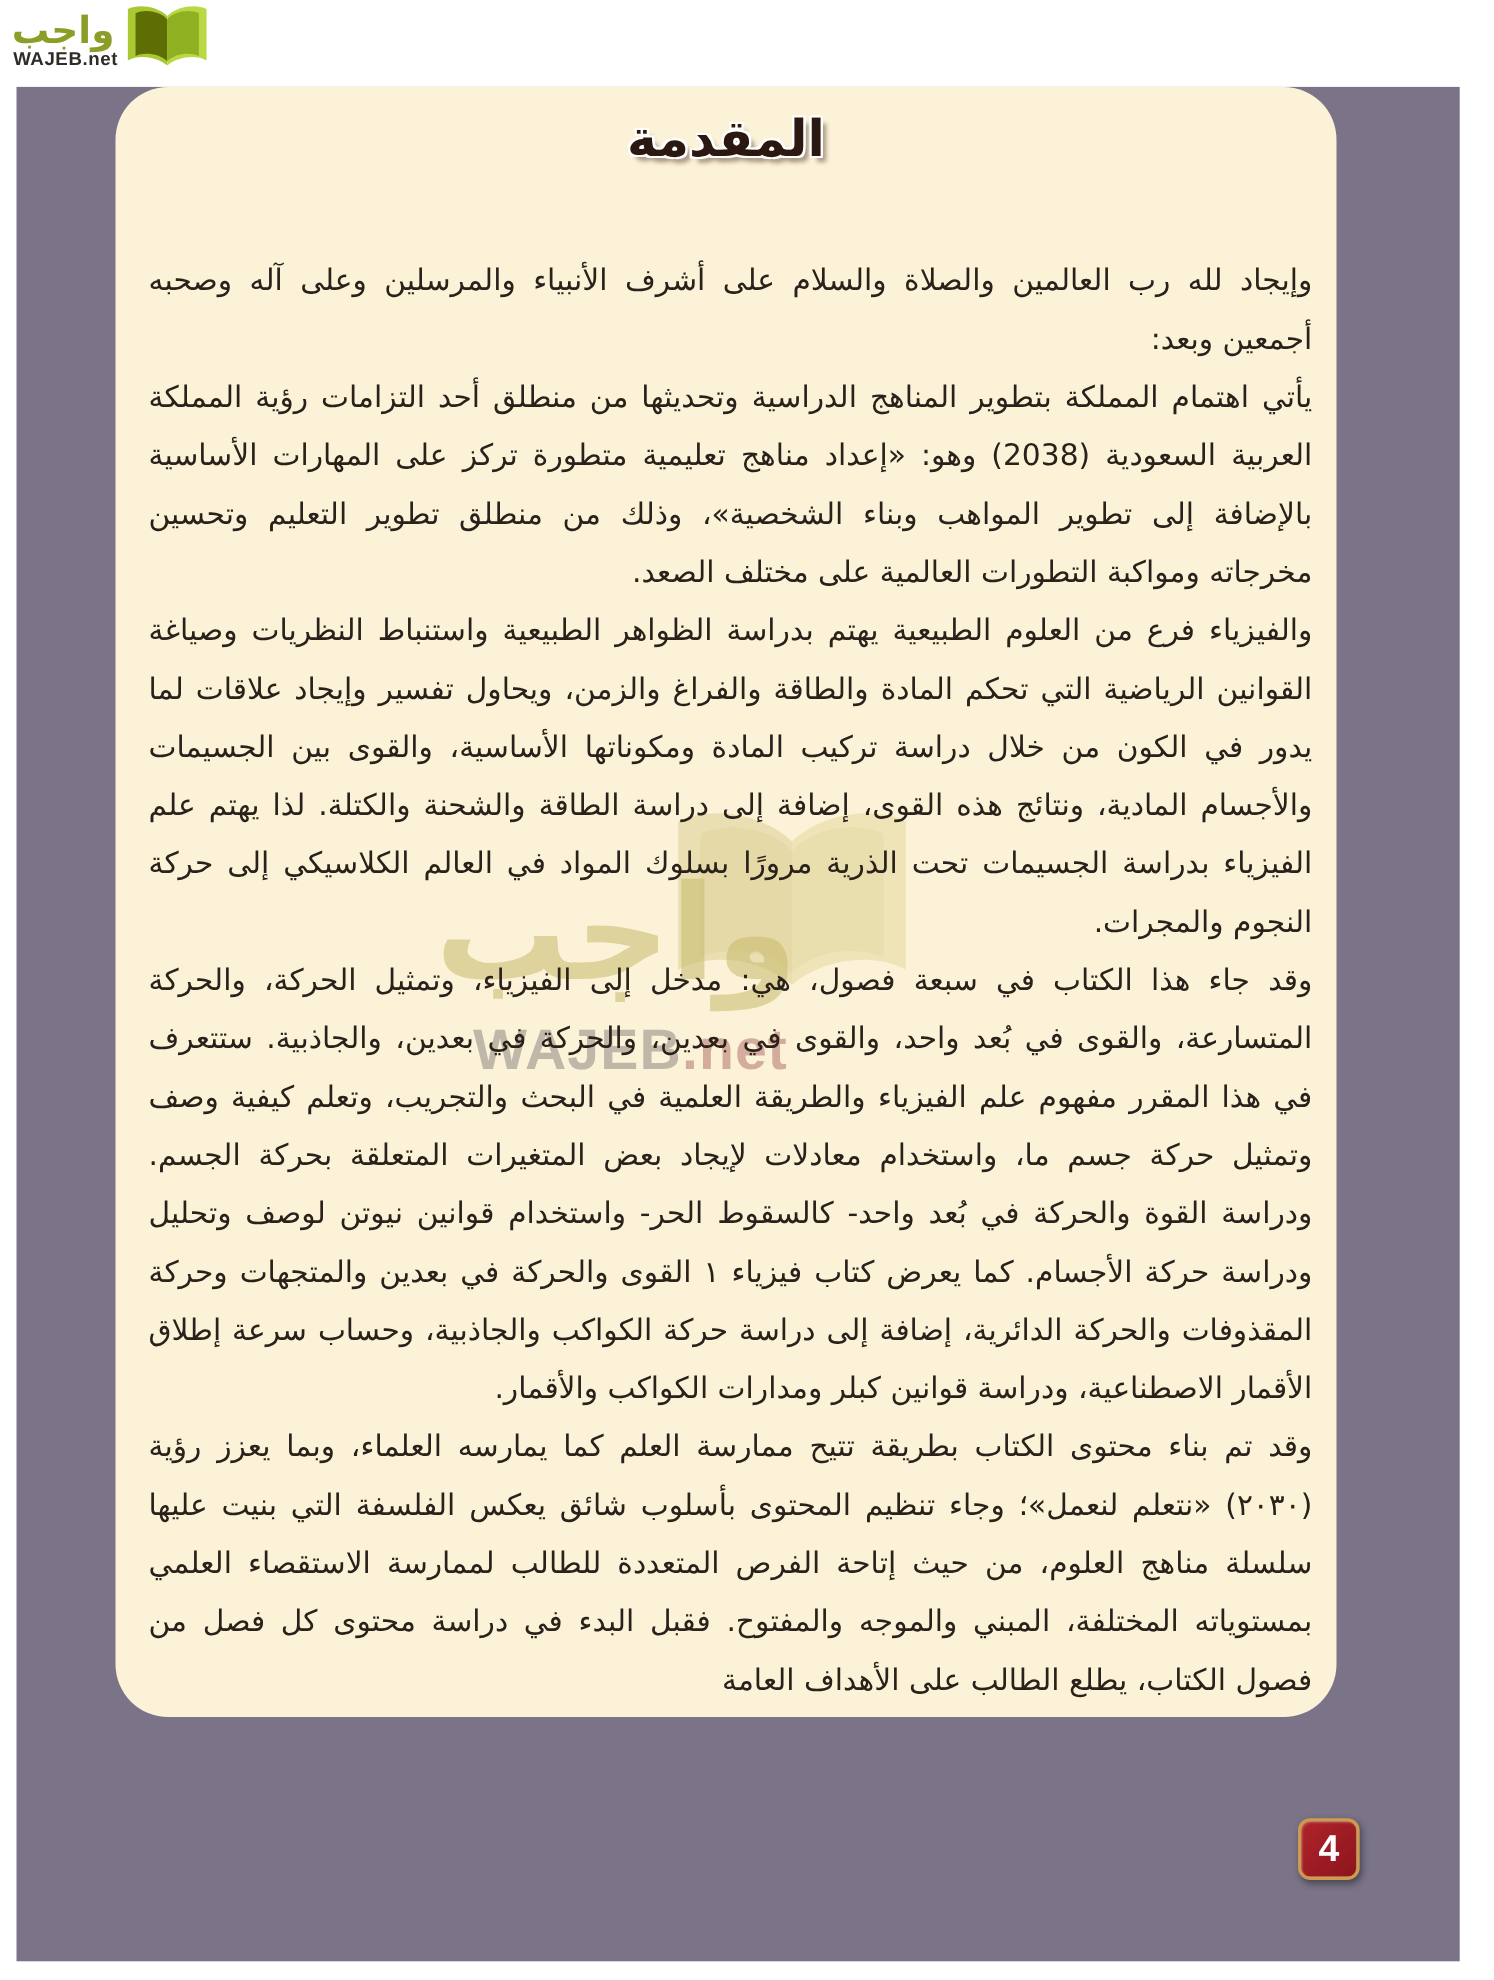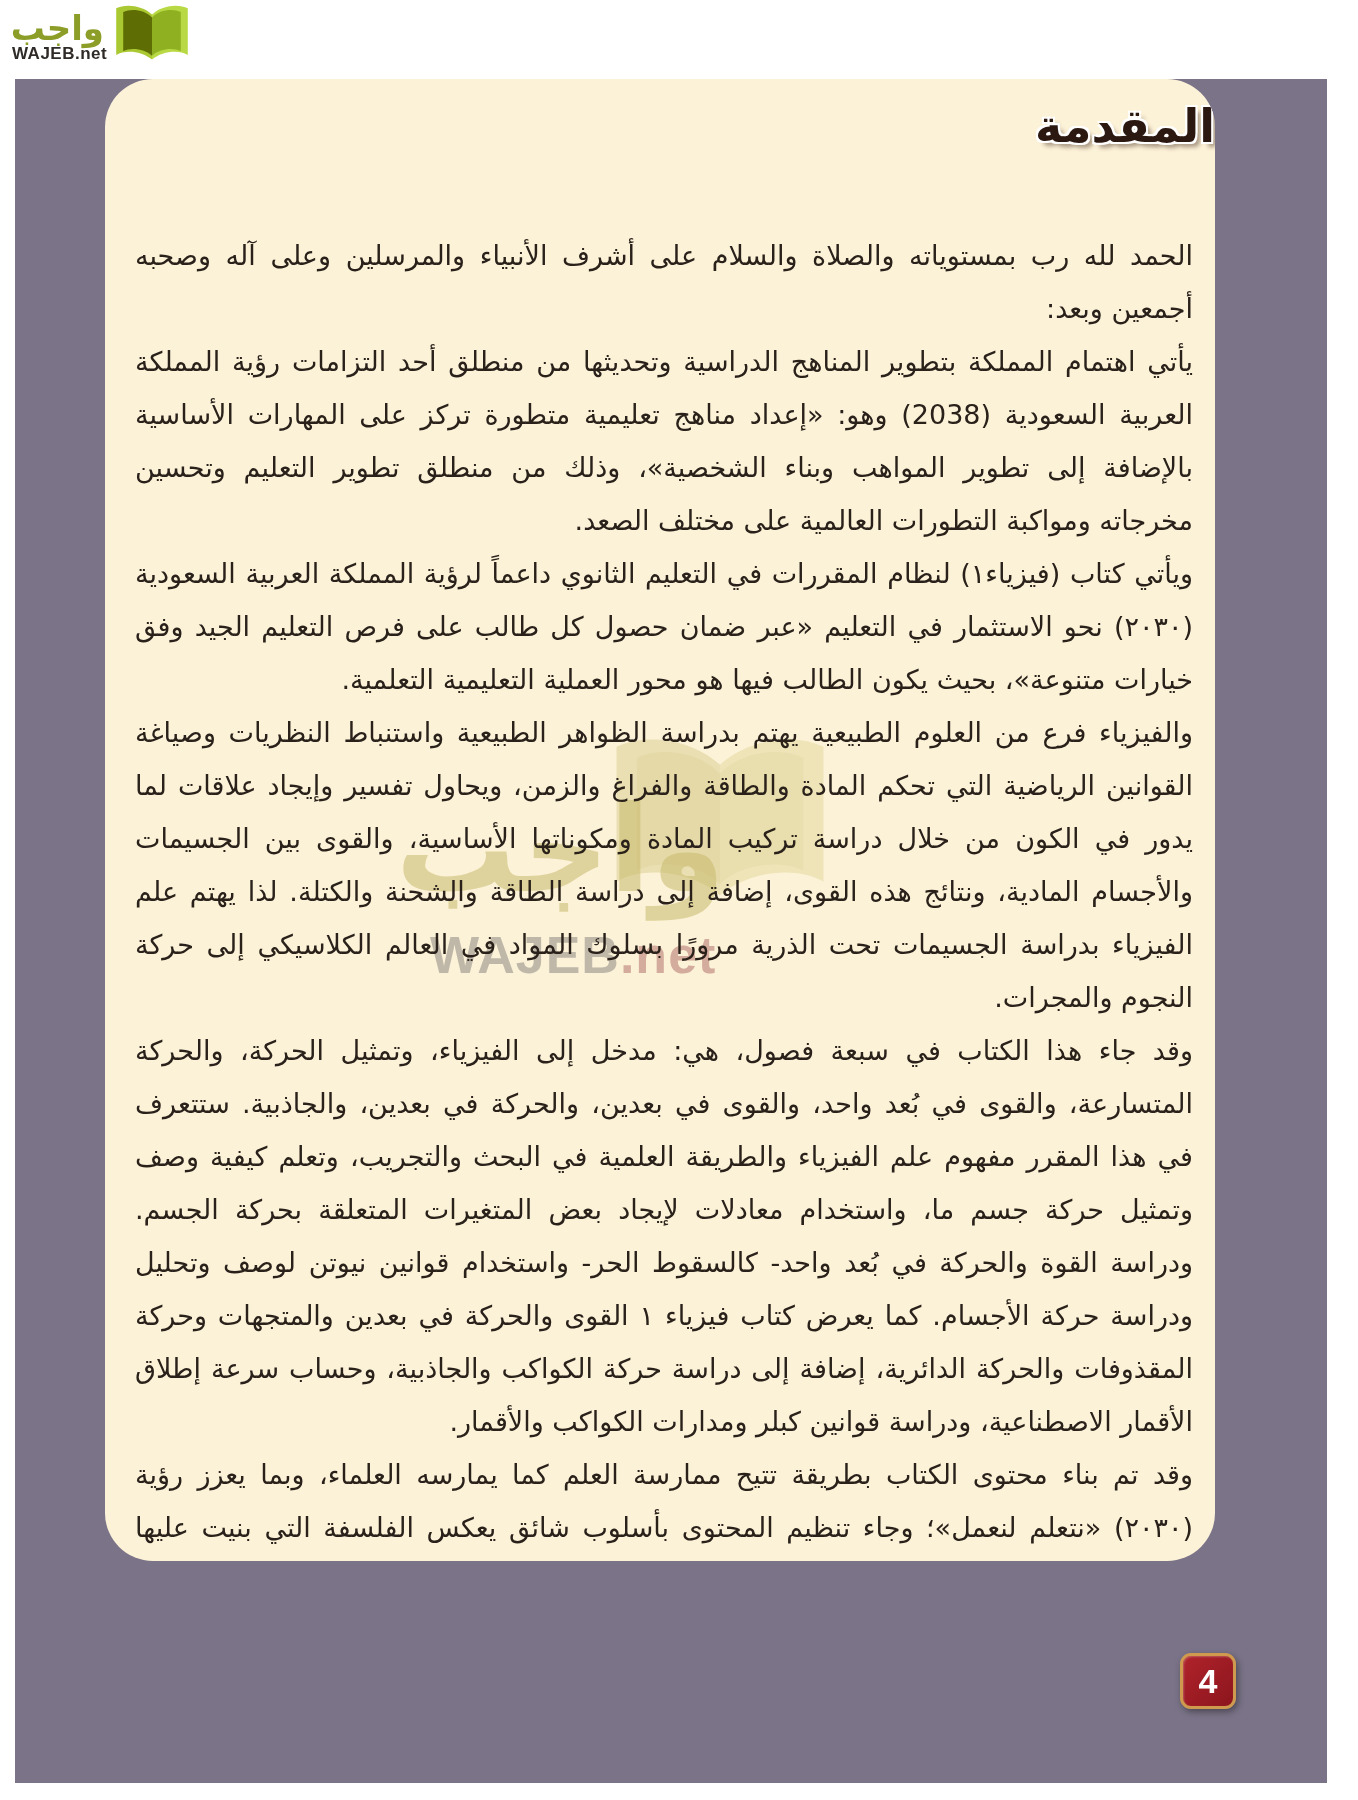--- a/index.html
+++ b/index.html
@@ -12,21 +12,21 @@
   .logo-text{position:absolute;top:10px;left:4px;width:92px;text-align:center;direction:rtl;}
   .logo-arabic{display:block;color:#8c9d28;font-weight:bold;font-size:34px;line-height:32px;}
   .logo-domain{display:block;direction:ltr;color:#2f2b28;font-weight:bold;
     font-size:17px;letter-spacing:.5px;font-family:"Liberation Sans",sans-serif;}
   .logo-book{position:absolute;left:96px;top:0;}
   
   .page-bg{position:absolute;left:15px;top:79px;width:1312px;height:1704px;background:#7b7489;}
   
   .card{position:absolute;left:105px;top:79px;width:1110px;height:1482px;
     background:#fcf2d8;border-radius:48px;overflow:hidden;}
-  .card-title{margin:20px 0 0 0;text-align:right;direction:rtl;
+  .card-title{margin:20px 0 0 0;text-align:center;direction:rtl;
     font-size:46px;font-weight:bold;color:#2b1810;
     text-shadow:2px 2px 0 #fff,-2px -2px 0 #fff,2px -2px 0 #fff,-2px 2px 0 #fff,
                 5px 5px 4px rgba(70,45,30,.45);}
   .card-body{position:absolute;top:150px;right:22px;left:30px;
     direction:rtl;text-align:justify;text-align-last:right;
     font-size:27px;line-height:53px;color:#29211a;z-index:2;}
   .card-body p{margin:0;}
   
   .watermark{position:absolute;z-index:1;pointer-events:none;}
   .wm-book{position:absolute;left:585px;top:705px;opacity:.42;}
@@ -73,22 +73,21 @@
       <path d="M60 20 C69 10 87 8 97 13 L97 63 C87 58 69 60 60 69 Z" fill="#cfc374"></path>
     </svg>
   </span>
   <span class="wm-arabic">واجب</span>
   <span class="wm-domain"><span>WAJEB</span><span class="tld">.net</span></span>
 </div>
 
 <div class="card">
   <h1 class="card-title">المقدمة</h1>
   <div class="card-body">
-    <p>الحمد لله رب بمستوياته والصلاة والسلام على أشرف الأنبياء والمرسلين وعلى آله وصحبه أجمعين وبعد:</p>
+    <p>وإيجاد لله رب العالمين والصلاة والسلام على أشرف الأنبياء والمرسلين وعلى آله وصحبه أجمعين وبعد:</p>
     <p>يأتي اهتمام المملكة بتطوير المناهج الدراسية وتحديثها من منطلق أحد التزامات رؤية المملكة العربية السعودية (2038) وهو: «إعداد مناهج تعليمية متطورة تركز على المهارات الأساسية بالإضافة إلى تطوير المواهب وبناء الشخصية»، وذلك من منطلق تطوير التعليم وتحسين مخرجاته ومواكبة التطورات العالمية على مختلف الصعد.</p>
-    <p>ويأتي كتاب (فيزياء١) لنظام المقررات في التعليم الثانوي داعماً لرؤية المملكة العربية السعودية (٢٠٣٠) نحو الاستثمار في التعليم «عبر ضمان حصول كل طالب على فرص التعليم الجيد وفق خيارات متنوعة»، بحيث يكون الطالب فيها هو محور العملية التعليمية التعلمية.</p>
     <p>والفيزياء فرع من العلوم الطبيعية يهتم بدراسة الظواهر الطبيعية واستنباط النظريات وصياغة القوانين الرياضية التي تحكم المادة والطاقة والفراغ والزمن، ويحاول تفسير وإيجاد علاقات لما يدور في الكون من خلال دراسة تركيب المادة ومكوناتها الأساسية، والقوى بين الجسيمات والأجسام المادية، ونتائج هذه القوى، إضافة إلى دراسة الطاقة والشحنة والكتلة. لذا يهتم علم الفيزياء بدراسة الجسيمات تحت الذرية مرورًا بسلوك المواد في العالم الكلاسيكي إلى حركة النجوم والمجرات.</p>
     <p>وقد جاء هذا الكتاب في سبعة فصول، هي: مدخل إلى الفيزياء، وتمثيل الحركة، والحركة المتسارعة، والقوى في بُعد واحد، والقوى في بعدين، والحركة في بعدين، والجاذبية. ستتعرف في هذا المقرر مفهوم علم الفيزياء والطريقة العلمية في البحث والتجريب، وتعلم كيفية وصف وتمثيل حركة جسم ما، واستخدام معادلات لإيجاد بعض المتغيرات المتعلقة بحركة الجسم. ودراسة القوة والحركة في بُعد واحد- كالسقوط الحر- واستخدام قوانين نيوتن لوصف وتحليل ودراسة حركة الأجسام. كما يعرض كتاب فيزياء ١ القوى والحركة في بعدين والمتجهات وحركة المقذوفات والحركة الدائرية، إضافة إلى دراسة حركة الكواكب والجاذبية، وحساب سرعة إطلاق الأقمار الاصطناعية، ودراسة قوانين كبلر ومدارات الكواكب والأقمار.</p>
     <p>وقد تم بناء محتوى الكتاب بطريقة تتيح ممارسة العلم كما يمارسه العلماء، وبما يعزز رؤية (٢٠٣٠) «نتعلم لنعمل»؛ وجاء تنظيم المحتوى بأسلوب شائق يعكس الفلسفة التي بنيت عليها سلسلة مناهج العلوم، من حيث إتاحة الفرص المتعددة للطالب لممارسة الاستقصاء العلمي بمستوياته المختلفة، المبني والموجه والمفتوح. فقبل البدء في دراسة محتوى كل فصل من فصول الكتاب، يطلع الطالب على الأهداف العامة</p>
   </div>
 </div>
 
 <div class="page-badge">4</div>
 
 </body></html>

